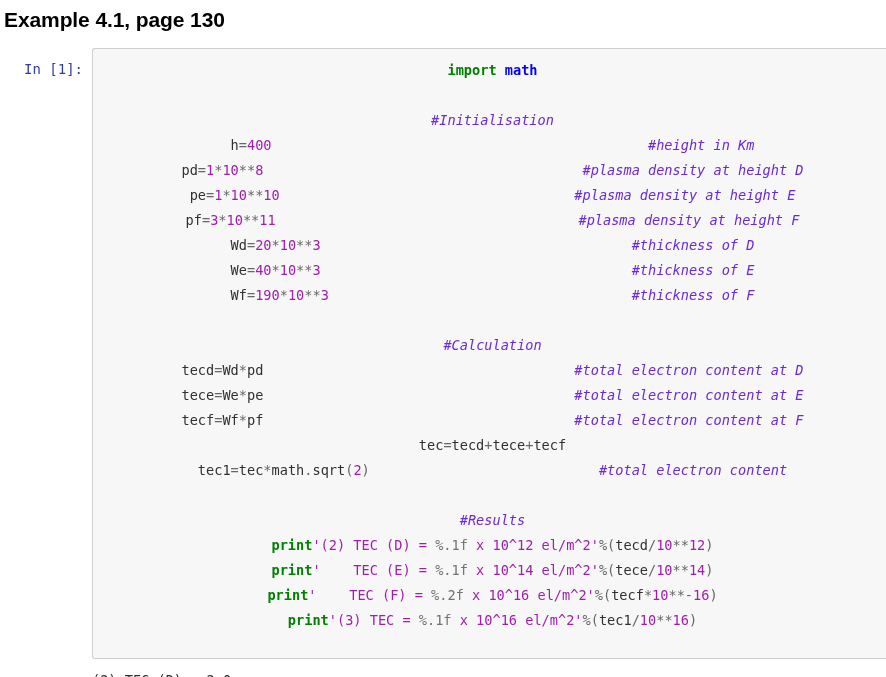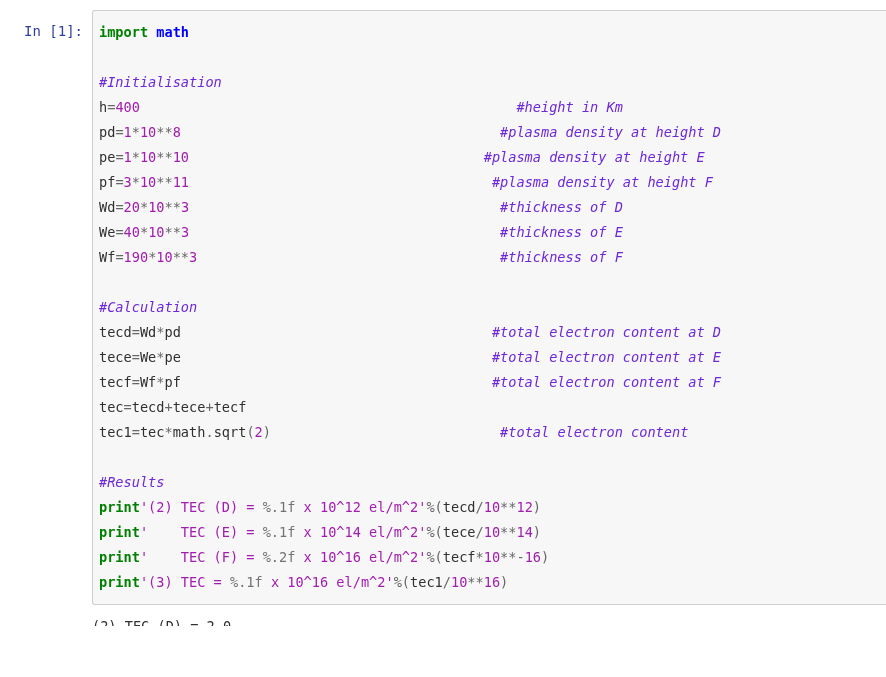--- a/index.html
+++ b/index.html
@@ -23,21 +23,21 @@
     font-weight: bold;
     color: #000000;
     margin: 0;
     padding: 8px 0 0 4px;
     letter-spacing: -0.1px;
   }
 
   
   .cell-wrap {
     position: relative;
-    margin-top: 10px;
+    margin-top: 16px;
     display: flex;
     align-items: flex-start;
   }
   .prompt {
     width: 92px;
     min-width: 92px;
     box-sizing: border-box;
     padding-top: 9px;
     padding-right: 9px;
     text-align: right;
@@ -47,23 +47,24 @@
     color: #303F9F;
     white-space: nowrap;
     user-select: none;
   }
   .input-area {
     flex: 1 1 auto;
     background: #f7f7f7;
     border: 1px solid #cfcfcf;
     border-radius: 3px 0 0 3px;
     border-right: none;
-    padding: 9px 0 9px 6px;
+    padding: 9px 0 25px 6px;
     box-sizing: border-box;
     overflow: hidden;
+    text-align: center;
   }
   pre.codearea {
     margin: 0;
     padding: 0;
     font-family: "DejaVu Sans Mono", "Liberation Mono", monospace;
     font-size: 13.6px;
     line-height: 25px;
     color: #303030;
     white-space: pre;
     tab-size: 4;
@@ -95,20 +96,21 @@
     white-space: pre;
     display: block;
     margin-top: -2px;
   }
 </style>
 </head>
 <body>
 
 <div>
 
+  <h1 class="notebook-heading">Example 4.1, page 130</h1>
 
   <div class="cell-wrap">
 
     <div class="prompt">In [1]:</div>
 
     <div class="input-area">
       <pre class="codearea"><code id="code-root"><span style="display: block;"><span class="tok-k">import</span><span class="tok-n"> </span><span class="tok-nn">math</span></span><span style="display: block;">&nbsp;</span><span style="display: block;"><span class="tok-c">#Initialisation</span></span><span style="display: block;"><span class="tok-n">h</span><span class="tok-o">=</span><span class="tok-mi">400</span><span class="tok-n">                                              </span><span class="tok-c">#height in Km</span></span><span style="display: block;"><span class="tok-n">pd</span><span class="tok-o">=</span><span class="tok-mi">1</span><span class="tok-o">*</span><span class="tok-mi">10</span><span class="tok-o">**</span><span class="tok-mi">8</span><span class="tok-n">                                       </span><span class="tok-c">#plasma density at height D</span></span><span style="display: block;"><span class="tok-n">pe</span><span class="tok-o">=</span><span class="tok-mi">1</span><span class="tok-o">*</span><span class="tok-mi">10</span><span class="tok-o">**</span><span class="tok-mi">10</span><span class="tok-n">                                    </span><span class="tok-c">#plasma density at height E</span></span><span style="display: block;"><span class="tok-n">pf</span><span class="tok-o">=</span><span class="tok-mi">3</span><span class="tok-o">*</span><span class="tok-mi">10</span><span class="tok-o">**</span><span class="tok-mi">11</span><span class="tok-n">                                     </span><span class="tok-c">#plasma density at height F</span></span><span style="display: block;"><span class="tok-n">Wd</span><span class="tok-o">=</span><span class="tok-mi">20</span><span class="tok-o">*</span><span class="tok-mi">10</span><span class="tok-o">**</span><span class="tok-mi">3</span><span class="tok-n">                                      </span><span class="tok-c">#thickness of D</span></span><span style="display: block;"><span class="tok-n">We</span><span class="tok-o">=</span><span class="tok-mi">40</span><span class="tok-o">*</span><span class="tok-mi">10</span><span class="tok-o">**</span><span class="tok-mi">3</span><span class="tok-n">                                      </span><span class="tok-c">#thickness of E</span></span><span style="display: block;"><span class="tok-n">Wf</span><span class="tok-o">=</span><span class="tok-mi">190</span><span class="tok-o">*</span><span class="tok-mi">10</span><span class="tok-o">**</span><span class="tok-mi">3</span><span class="tok-n">                                     </span><span class="tok-c">#thickness of F</span></span><span style="display: block;">&nbsp;</span><span style="display: block;"><span class="tok-c">#Calculation</span></span><span style="display: block;"><span class="tok-n">tecd</span><span class="tok-o">=</span><span class="tok-n">Wd</span><span class="tok-o">*</span><span class="tok-n">pd</span><span class="tok-n">                                      </span><span class="tok-c">#total electron content at D</span></span><span style="display: block;"><span class="tok-n">tece</span><span class="tok-o">=</span><span class="tok-n">We</span><span class="tok-o">*</span><span class="tok-n">pe</span><span class="tok-n">                                      </span><span class="tok-c">#total electron content at E</span></span><span style="display: block;"><span class="tok-n">tecf</span><span class="tok-o">=</span><span class="tok-n">Wf</span><span class="tok-o">*</span><span class="tok-n">pf</span><span class="tok-n">                                      </span><span class="tok-c">#total electron content at F</span></span><span style="display: block;"><span class="tok-n">tec</span><span class="tok-o">=</span><span class="tok-n">tecd</span><span class="tok-o">+</span><span class="tok-n">tece</span><span class="tok-o">+</span><span class="tok-n">tecf</span></span><span style="display: block;"><span class="tok-n">tec1</span><span class="tok-o">=</span><span class="tok-n">tec</span><span class="tok-o">*</span><span class="tok-n">math</span><span class="tok-o">.</span><span class="tok-n">sqrt</span><span class="tok-o">(</span><span class="tok-mi">2</span><span class="tok-o">)</span><span class="tok-n">                            </span><span class="tok-c">#total electron content</span></span><span style="display: block;">&nbsp;</span><span style="display: block;"><span class="tok-c">#Results</span></span><span style="display: block;"><span class="tok-k">print</span><span class="tok-s">'(2) TEC (D) = </span><span class="tok-si">%.1f</span><span class="tok-s"> x 10^12 el/m^2'</span><span class="tok-o">%(</span><span class="tok-n">tecd</span><span class="tok-o">/</span><span class="tok-mi">10</span><span class="tok-o">**</span><span class="tok-mi">12</span><span class="tok-o">)</span></span><span style="display: block;"><span class="tok-k">print</span><span class="tok-s">'    TEC (E) = </span><span class="tok-si">%.1f</span><span class="tok-s"> x 10^14 el/m^2'</span><span class="tok-o">%(</span><span class="tok-n">tece</span><span class="tok-o">/</span><span class="tok-mi">10</span><span class="tok-o">**</span><span class="tok-mi">14</span><span class="tok-o">)</span></span><span style="display: block;"><span class="tok-k">print</span><span class="tok-s">'    TEC (F) = </span><span class="tok-si">%.2f</span><span class="tok-s"> x 10^16 el/m^2'</span><span class="tok-o">%(</span><span class="tok-n">tecf</span><span class="tok-o">*</span><span class="tok-mi">10</span><span class="tok-o">**-</span><span class="tok-mi">16</span><span class="tok-o">)</span></span><span style="display: block;"><span class="tok-k">print</span><span class="tok-s">'(3) TEC = </span><span class="tok-si">%.1f</span><span class="tok-s"> x 10^16 el/m^2'</span><span class="tok-o">%(</span><span class="tok-n">tec1</span><span class="tok-o">/</span><span class="tok-mi">10</span><span class="tok-o">**</span><span class="tok-mi">16</span><span class="tok-o">)</span></span></code></pre>
     </div>
 
   </div>

